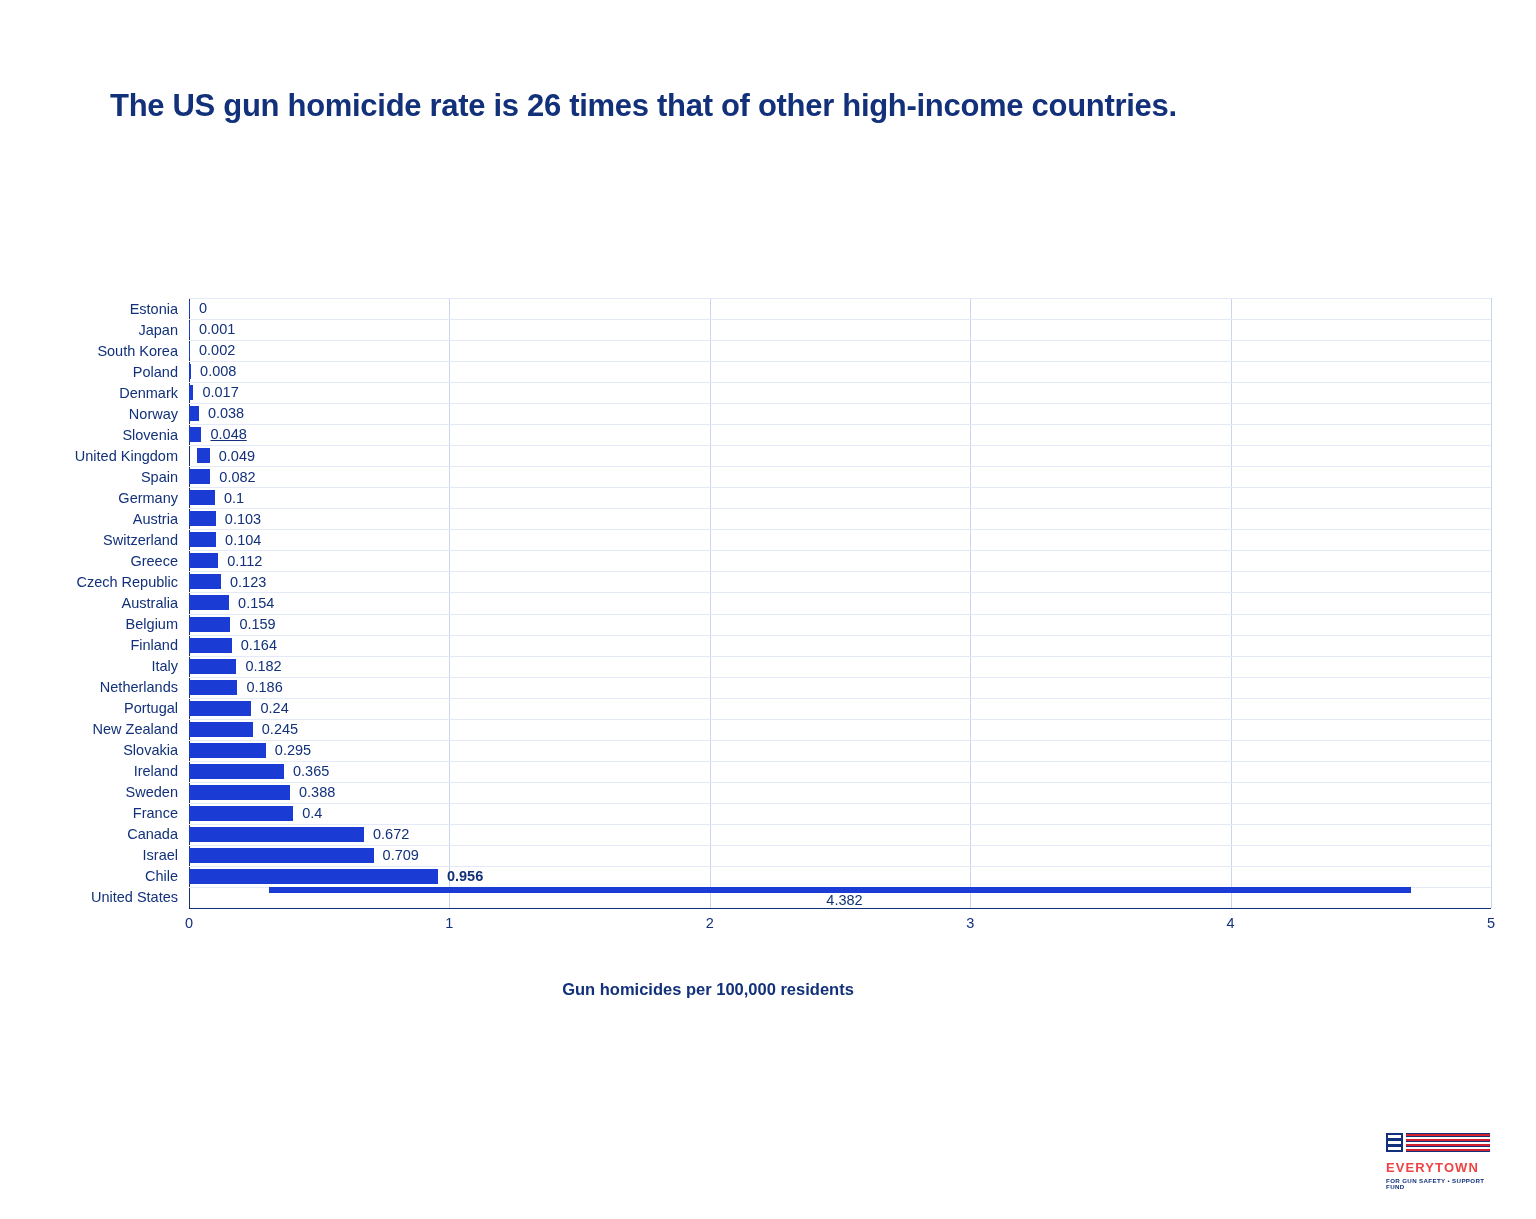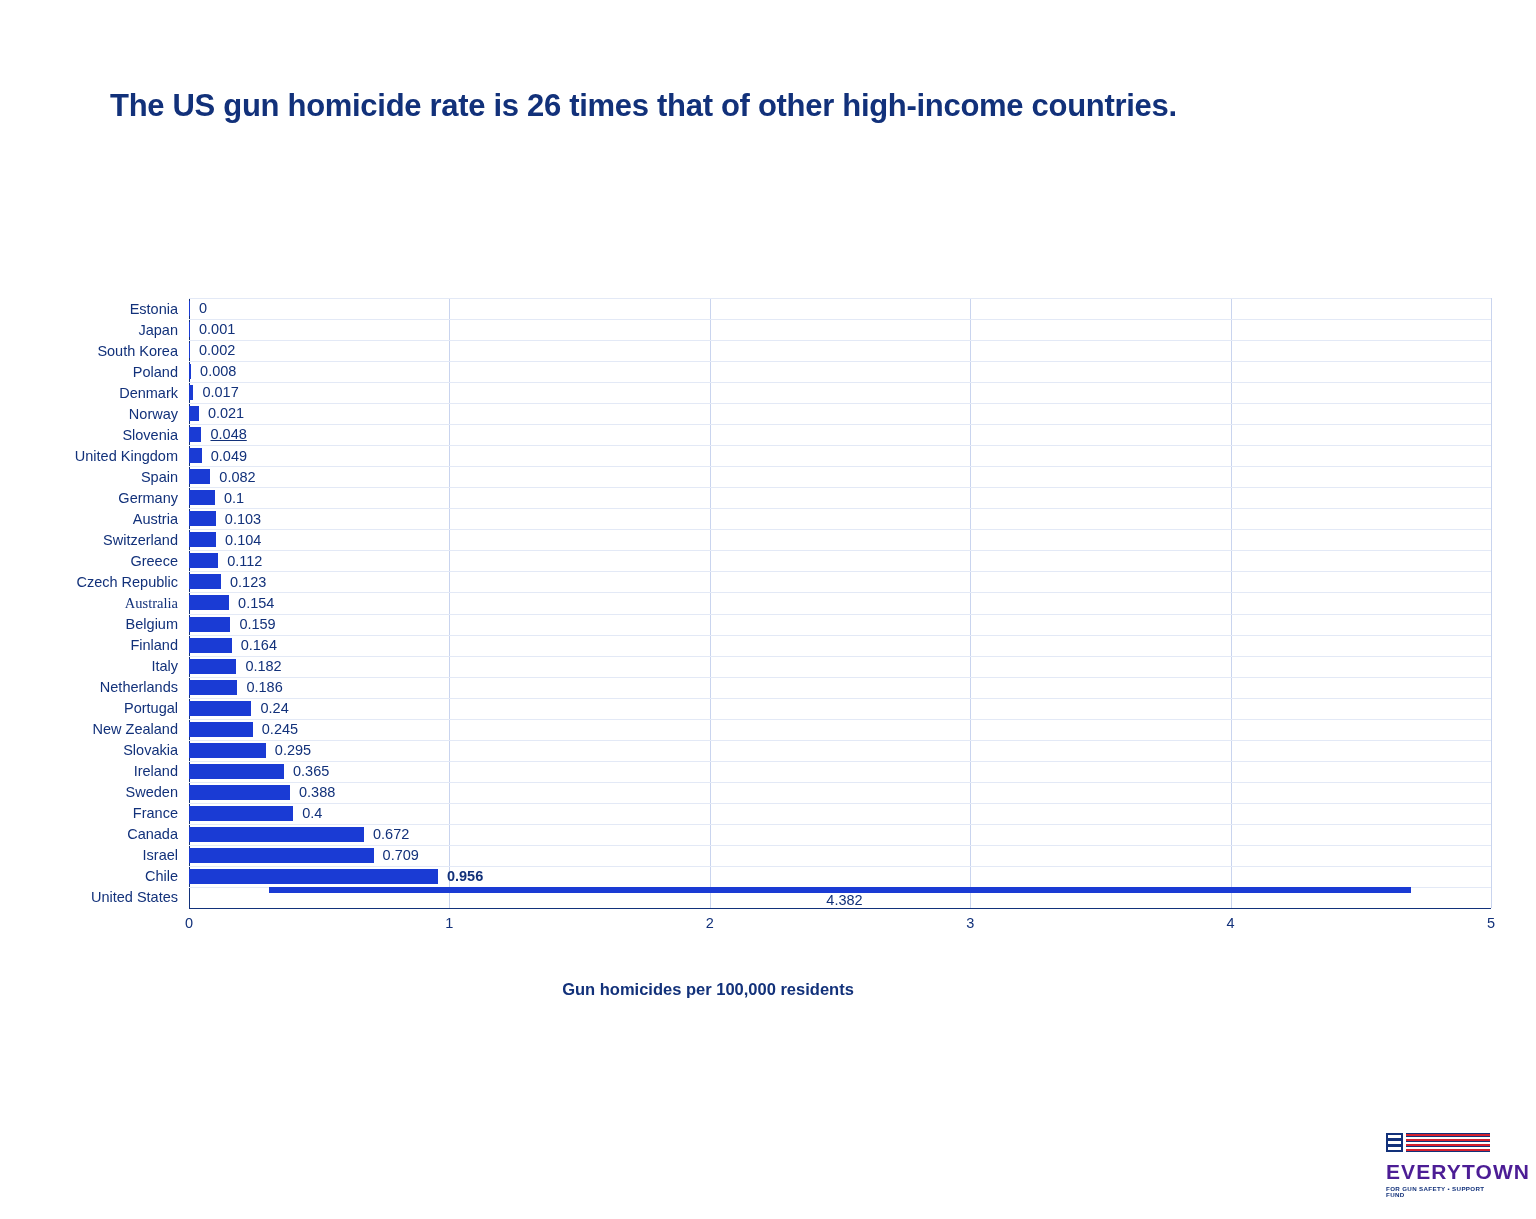--- a/index.html
+++ b/index.html
@@ -161,24 +161,24 @@
   .flag-red i {
     display: block;
     height: 2px;
     background: #d4212f;
   }
   .flag-red i.w {
     background: #ffffff;
   }
   .logo-name {
     margin-top: 6px;
-    font-size: 21px;
+    font-size: 13px;
     font-weight: bold;
     letter-spacing: 1.1px;
-    color: #4c1d95;
+    color: #ef4444;
     line-height: 1;
   }
   .logo-sub {
     margin-top: 4px;
     font-size: 6.2px;
     font-weight: bold;
     letter-spacing: 0.35px;
     color: #12317a;
     line-height: 1;
   }
@@ -241,27 +241,27 @@
       <div class="bar-row" style="top: 63.1034px; height: 21.0345px;">
         <div class="bar" style="width: 2.0832px;"></div>
         <span class="bar-value">0.008</span>
       </div>
       <div class="bar-row" style="top: 84.1379px; height: 21.0345px;">
         <div class="bar" style="width: 4.4268px;"></div>
         <span class="bar-value">0.017</span>
       </div>
       <div class="bar-row" style="top: 105.172px; height: 21.0345px;">
         <div class="bar" style="width: 9.8952px;"></div>
-        <span class="bar-value">0.021</span>
+        <span class="bar-value">0.038</span>
       </div>
       <div class="bar-row" style="top: 126.207px; height: 21.0345px; text-decoration: underline;">
         <div class="bar" style="width: 12.4992px;"></div>
         <span class="bar-value">0.048</span>
       </div>
-      <div class="bar-row" style="top: 147.241px; height: 21.0345px;">
+      <div class="bar-row" style="top: 147.241px; height: 21.0345px; padding-left: 8px;">
         <div class="bar" style="width: 12.7596px;"></div>
         <span class="bar-value">0.049</span>
       </div>
       <div class="bar-row" style="top: 168.276px; height: 21.0345px;">
         <div class="bar" style="width: 21.3528px;"></div>
         <span class="bar-value">0.082</span>
       </div>
       <div class="bar-row" style="top: 189.31px; height: 21.0345px;">
         <div class="bar" style="width: 26.04px;"></div>
         <span class="bar-value">0.1</span>
@@ -363,21 +363,21 @@
     <div class="cat-label" style="top: 87.6552px;">Denmark</div>
     <div class="cat-label" style="top: 108.69px;">Norway</div>
     <div class="cat-label" style="top: 129.724px;">Slovenia</div>
     <div class="cat-label" style="top: 150.759px;">United Kingdom</div>
     <div class="cat-label" style="top: 171.793px;">Spain</div>
     <div class="cat-label" style="top: 192.828px;">Germany</div>
     <div class="cat-label" style="top: 213.862px;">Austria</div>
     <div class="cat-label" style="top: 234.897px;">Switzerland</div>
     <div class="cat-label" style="top: 255.931px;">Greece</div>
     <div class="cat-label" style="top: 276.966px;">Czech Republic</div>
-    <div class="cat-label" style="top: 298px; font-family: Liberation Serif, serif;">Australia</div>
+    <div class="cat-label" style="top: 298px;">Australia</div>
     <div class="cat-label" style="top: 319.034px;">Belgium</div>
     <div class="cat-label" style="top: 340.069px;">Finland</div>
     <div class="cat-label" style="top: 361.103px;">Italy</div>
     <div class="cat-label" style="top: 382.138px;">Netherlands</div>
     <div class="cat-label" style="top: 403.172px;">Portugal</div>
     <div class="cat-label" style="top: 424.207px;">New Zealand</div>
     <div class="cat-label" style="top: 445.241px;">Slovakia</div>
     <div class="cat-label" style="top: 466.276px;">Ireland</div>
     <div class="cat-label" style="top: 487.31px;">Sweden</div>
     <div class="cat-label" style="top: 508.345px;">France</div>

